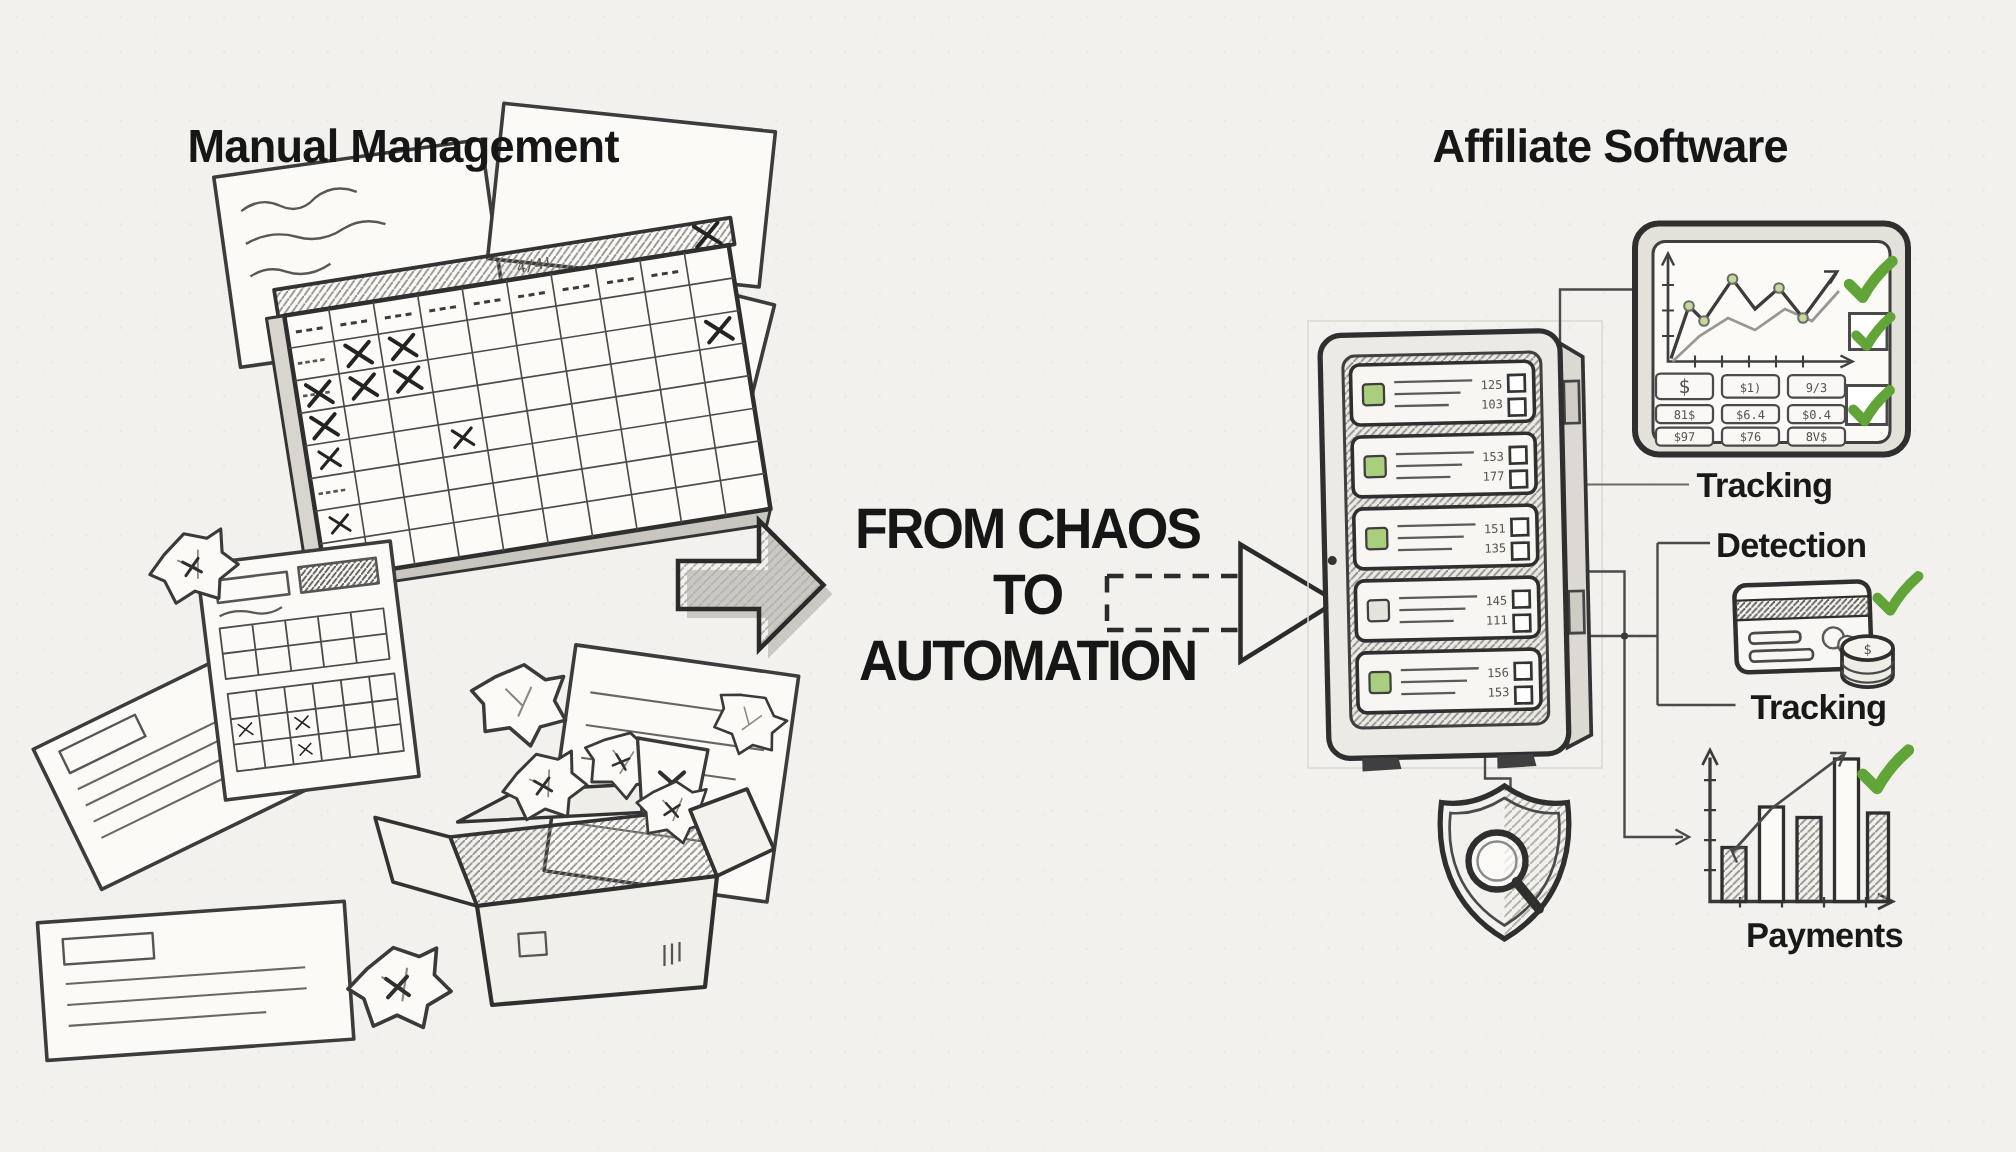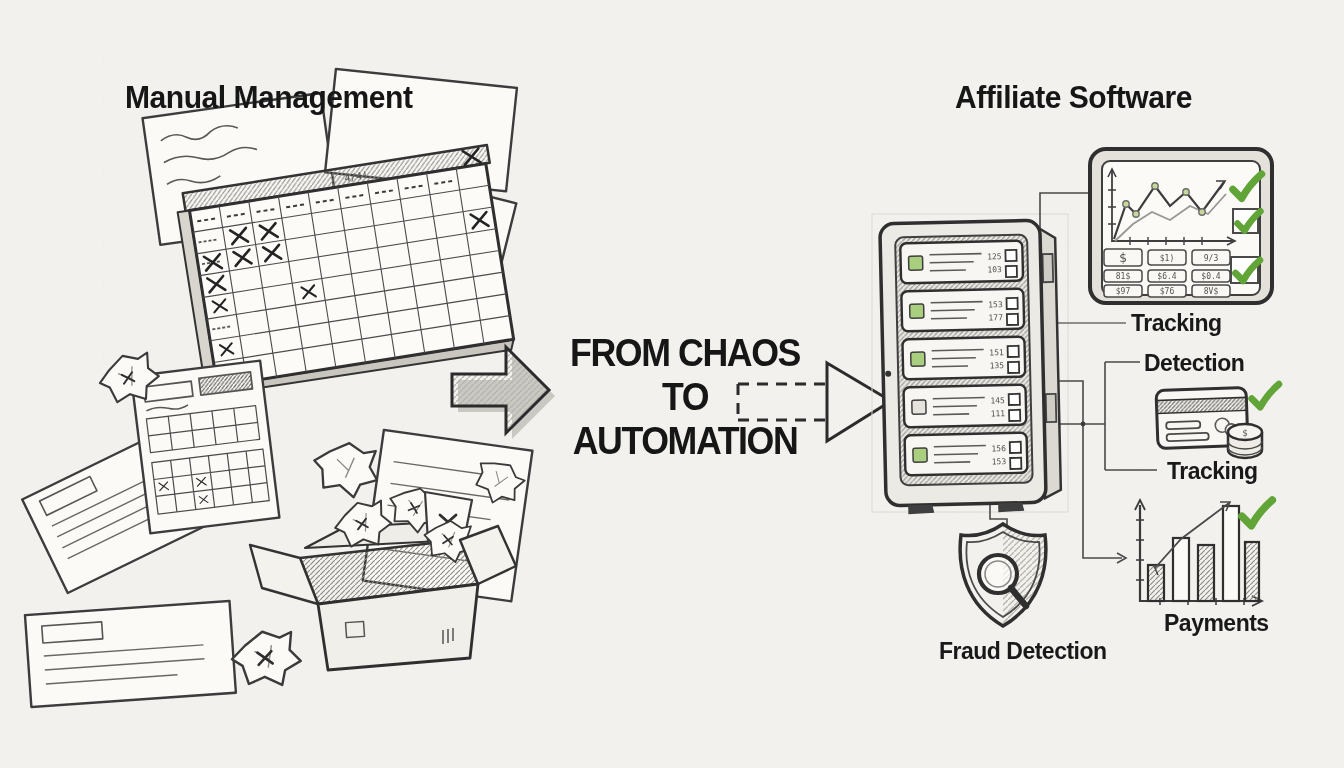--- a/index.html
+++ b/index.html
@@ -356,16 +356,15 @@
 
   <div class="center-headline">
     <div>FROM CHAOS</div>
     <div>TO</div>
     <div>AUTOMATION</div>
   </div>
 
   <div class="feat tracking">Tracking</div>
   <div class="feat commissions">Detection</div>
   <div class="feat payments">Tracking</div>
-  <div class="feat fraud">Fraud Detection</div>
   <div class="feat reporting">Payments</div>
 
 </div>
 
 </body></html>

